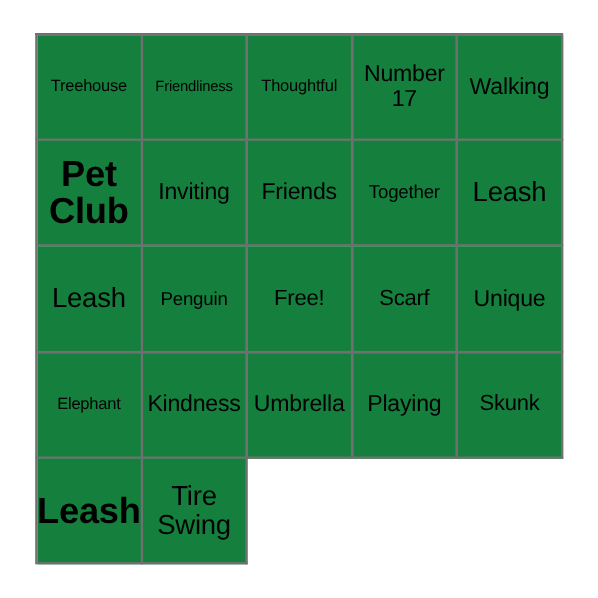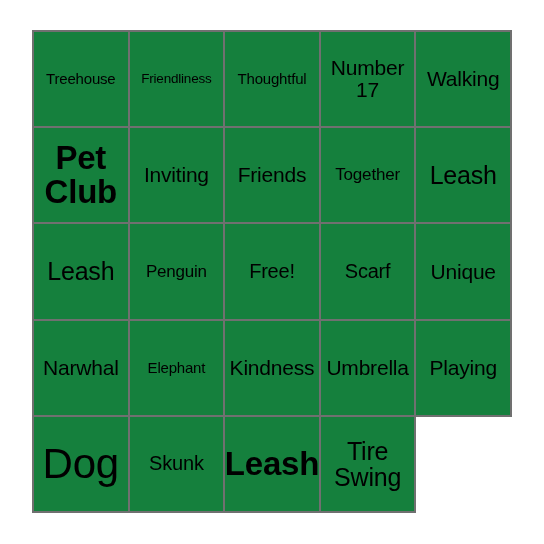--- a/index.html
+++ b/index.html
@@ -99,37 +99,31 @@
     </div>
     <div class="bingo-cell sz-xl">
       <span class="cell-text">Free!</span>
     </div>
     <div class="bingo-cell sz-xl">
       <span class="cell-text">Scarf</span>
     </div>
     <div class="bingo-cell sz-m">
       <span class="cell-text">Unique</span>
     </div>
-    <div class="bingo-cell sz-m">
-      <span class="cell-text">Narwhal</span>
-    </div>
     <div class="bingo-cell sz-xs">
       <span class="cell-text">Elephant</span>
     </div>
     <div class="bingo-cell sz-m">
       <span class="cell-text">Kindness</span>
     </div>
     <div class="bingo-cell sz-m">
       <span class="cell-text">Umbrella</span>
     </div>
     <div class="bingo-cell sz-m">
       <span class="cell-text">Playing</span>
-    </div>
-    <div class="bingo-cell sz-huge">
-      <span class="cell-text">Dog</span>
     </div>
     <div class="bingo-cell sz-xl">
       <span class="cell-text">Skunk</span>
     </div>
     <div class="bingo-cell sz-xxl">
       <span class="cell-text">Leash</span>
     </div>
     <div class="bingo-cell sz-l">
       <span class="cell-text">Tire
 Swing</span>

